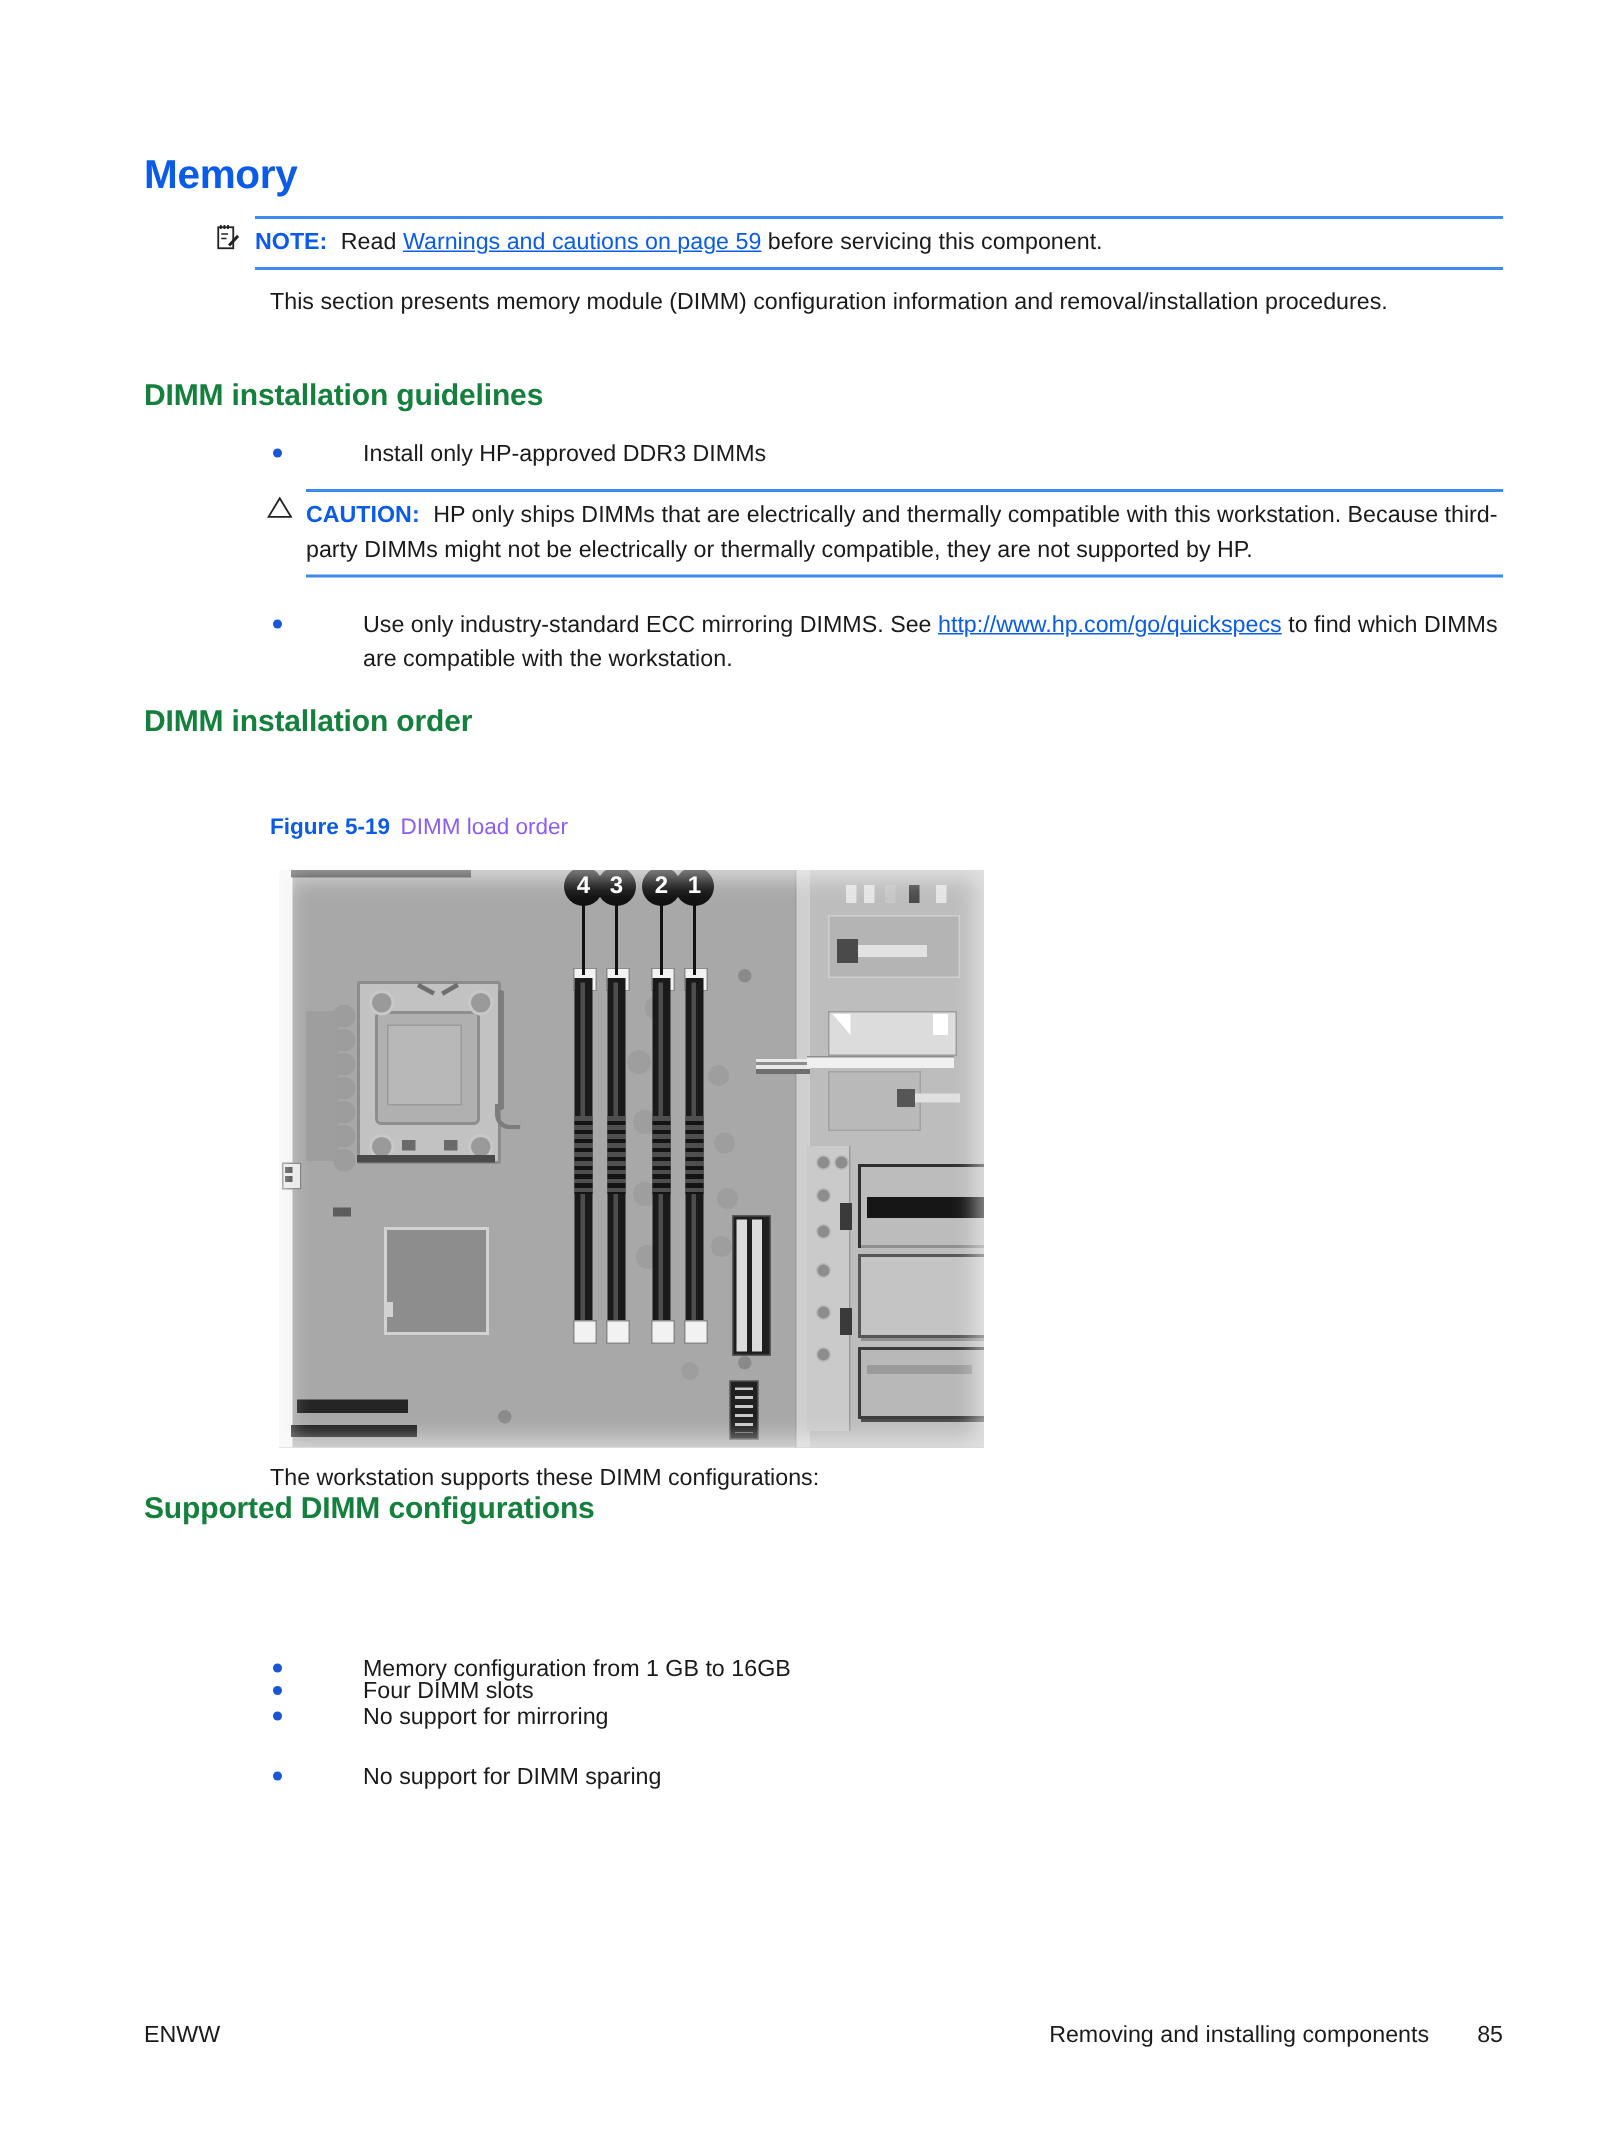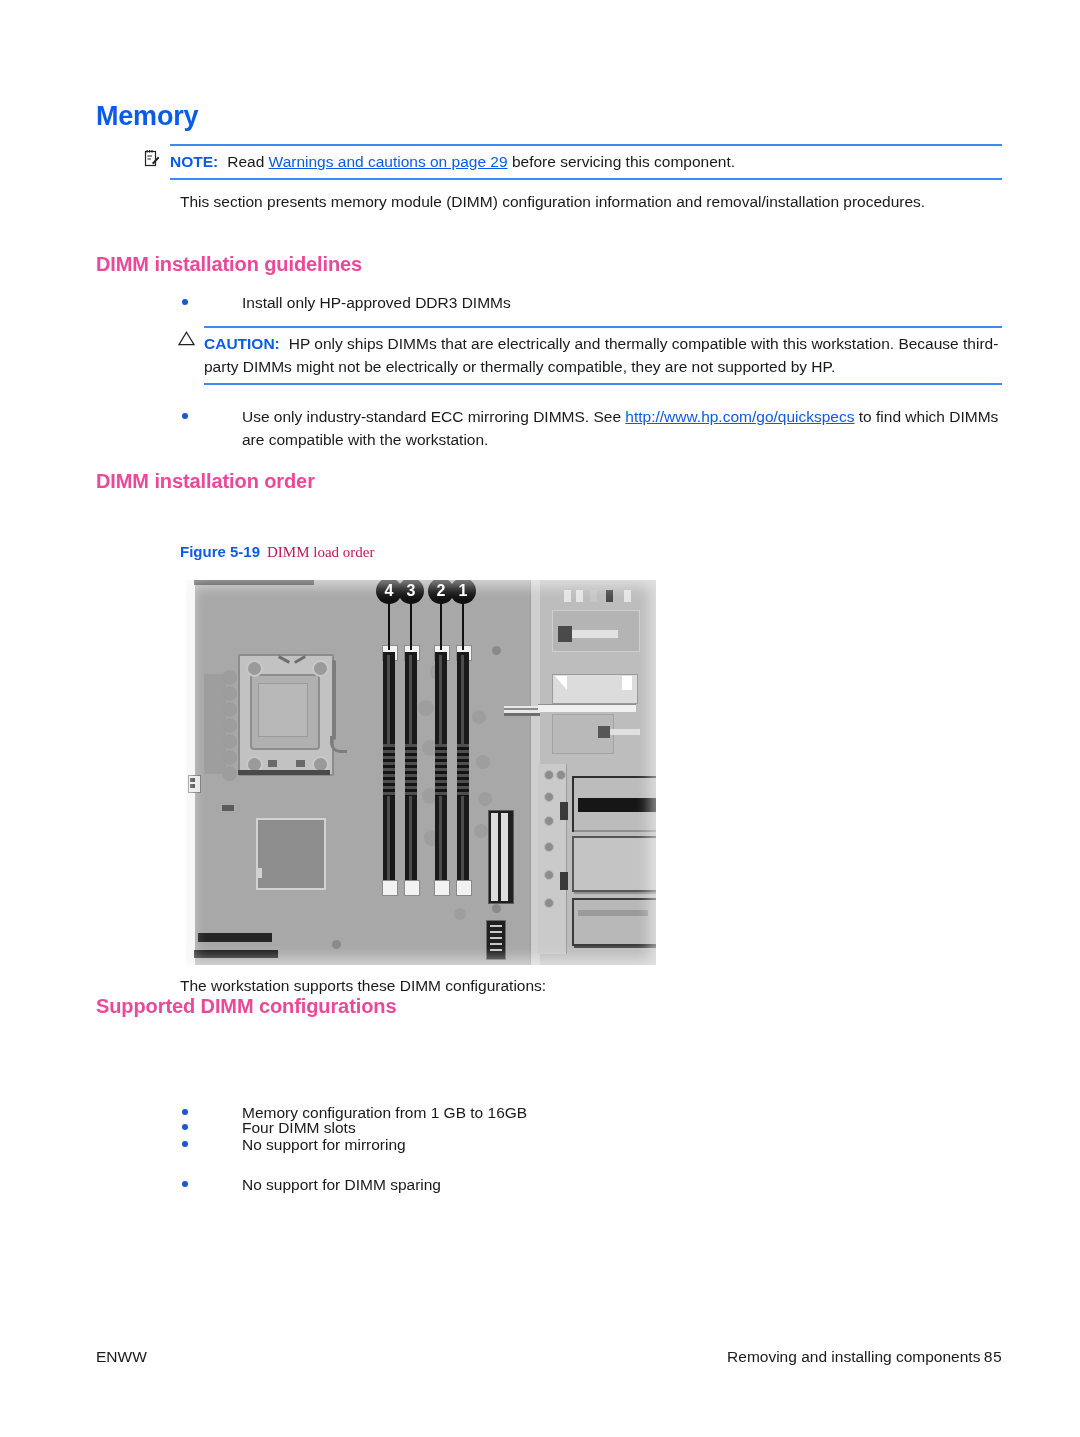--- a/index.html
+++ b/index.html
@@ -31,21 +31,21 @@
     font-size: 27px;
     font-weight: bold;
     color: #0a5ce8;
     letter-spacing: -0.2px;
   }
   .h2 {
     position: absolute;
     left: 96px;
     font-size: 20px;
     font-weight: bold;
-    color: #ec4899;
+    color: #15803d;
     letter-spacing: -0.1px;
   }
   #h2-guidelines { top: 253px; }
   #h2-order      { top: 470px; }
   #h2-supported  { top: 995px; }
 
   
   .body-text {
     position: absolute;
     left: 180px;
@@ -134,23 +134,22 @@
     left: 180px;
     top: 543px;
     font-size: 15px;
   }
   .fig-caption .fignum {
     font-weight: bold;
     color: #0a5ce8;
     text-align: center;
   }
   .fig-caption .figtitle {
-    color: #be185d;
+    color: #8b5cf6;
     margin-left: 7px;
-    font-family: Liberation Serif, serif;
   }
 
   
   #figure-image {
     position: absolute;
     left: 186px;
     top: 580px;
     width: 470px;
     height: 385px;
     background: #a8a8a8;
@@ -280,21 +279,21 @@
     color: #1a1a1a;
   }
   .footer-right {
     position: absolute;
     right: 78px;
     top: 1348px;
     font-size: 15.5px;
     color: #1a1a1a;
     white-space: nowrap;
   }
-  .footer-right .pagenum { margin-left: 3px; font-family: Liberation Mono, monospace; }
+  .footer-right .pagenum { margin-left: 32px; }
 </style>
 </head>
 <body>
 
 <div class="page">
 
   <div class="h1">Memory</div>
 
   <div class="admon" id="note-box">
     <div class="admon-icon">
@@ -303,21 +302,21 @@
         <line x1="3.2" y1="1" x2="3.2" y2="3.6" stroke="#222" stroke-width="1.2"></line>
         <line x1="5.6" y1="1" x2="5.6" y2="3.6" stroke="#222" stroke-width="1.2"></line>
         <line x1="8.0" y1="1" x2="8.0" y2="3.6" stroke="#222" stroke-width="1.2"></line>
         <line x1="3.5" y1="7" x2="8" y2="7" stroke="#222" stroke-width="1"></line>
         <line x1="3.5" y1="10" x2="7" y2="10" stroke="#222" stroke-width="1"></line>
         <path d="M8 14 L14 7.5 L15.4 9 L9.4 15.4 Z" fill="#222"></path>
       </svg>
     </div>
     <div class="admon-body">
       <span class="admon-label">NOTE:</span><span class="admon-gap"></span><span>Read</span>
-      <a href="#" class="doclink">Warnings and cautions on page 29</a>
+      <a href="#" class="doclink">Warnings and cautions on page 59</a>
       <span>before servicing this component.</span>
     </div>
   </div>
 
   <div class="body-text" id="intro-para">This section presents memory module (DIMM) configuration information and removal/installation procedures.</div>
 
   <div class="h2" id="h2-guidelines">DIMM installation guidelines</div>
 
   <div class="bullet-item" id="b-ddr3">
     <span class="dot"></span>

